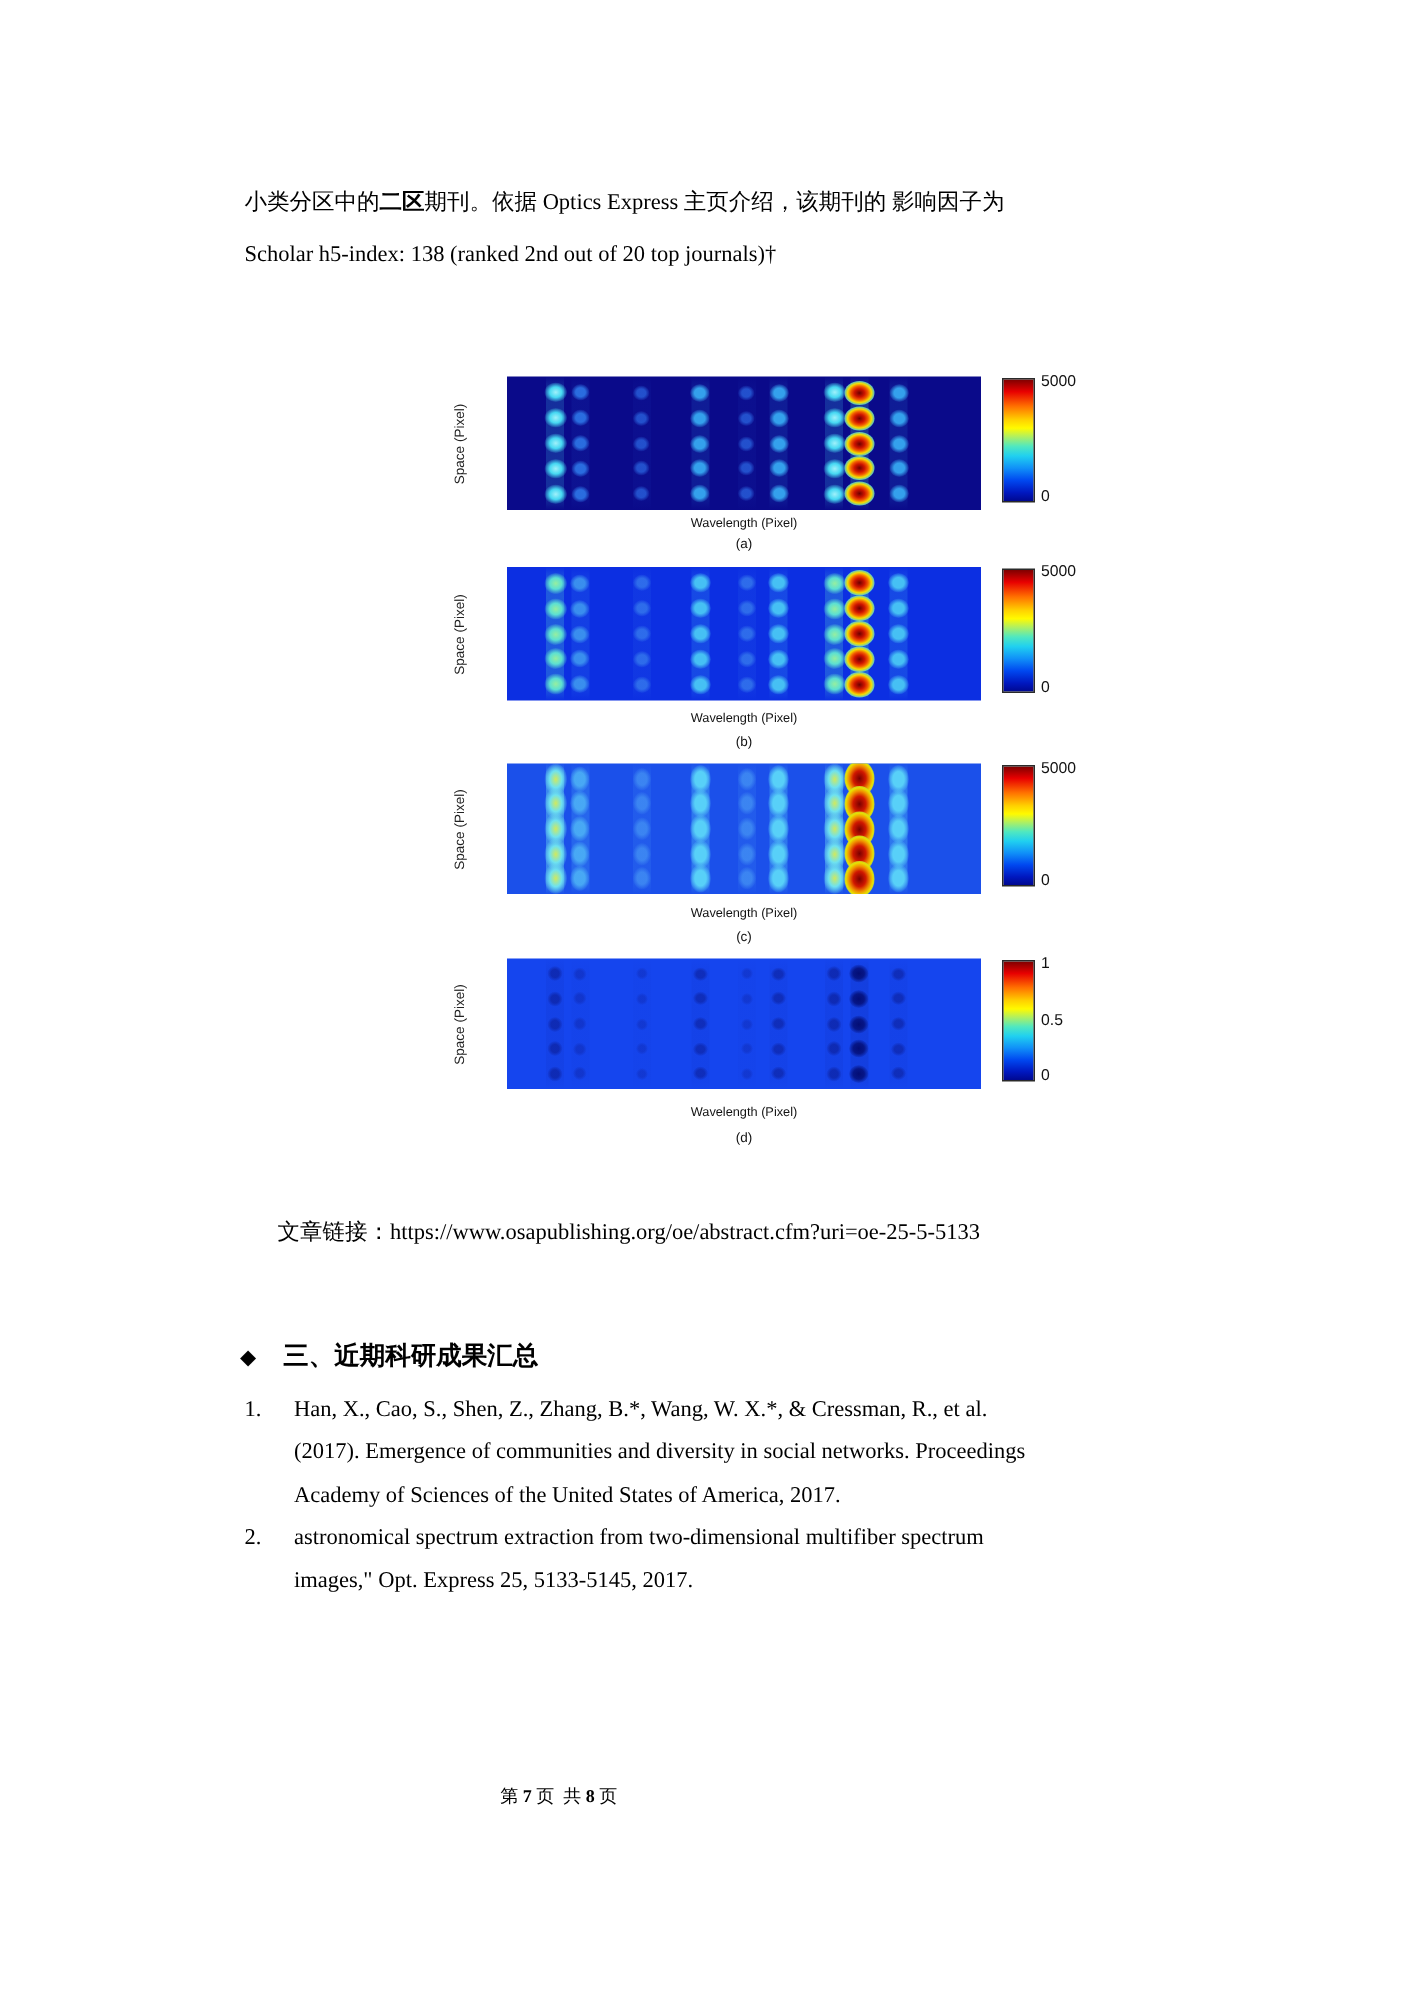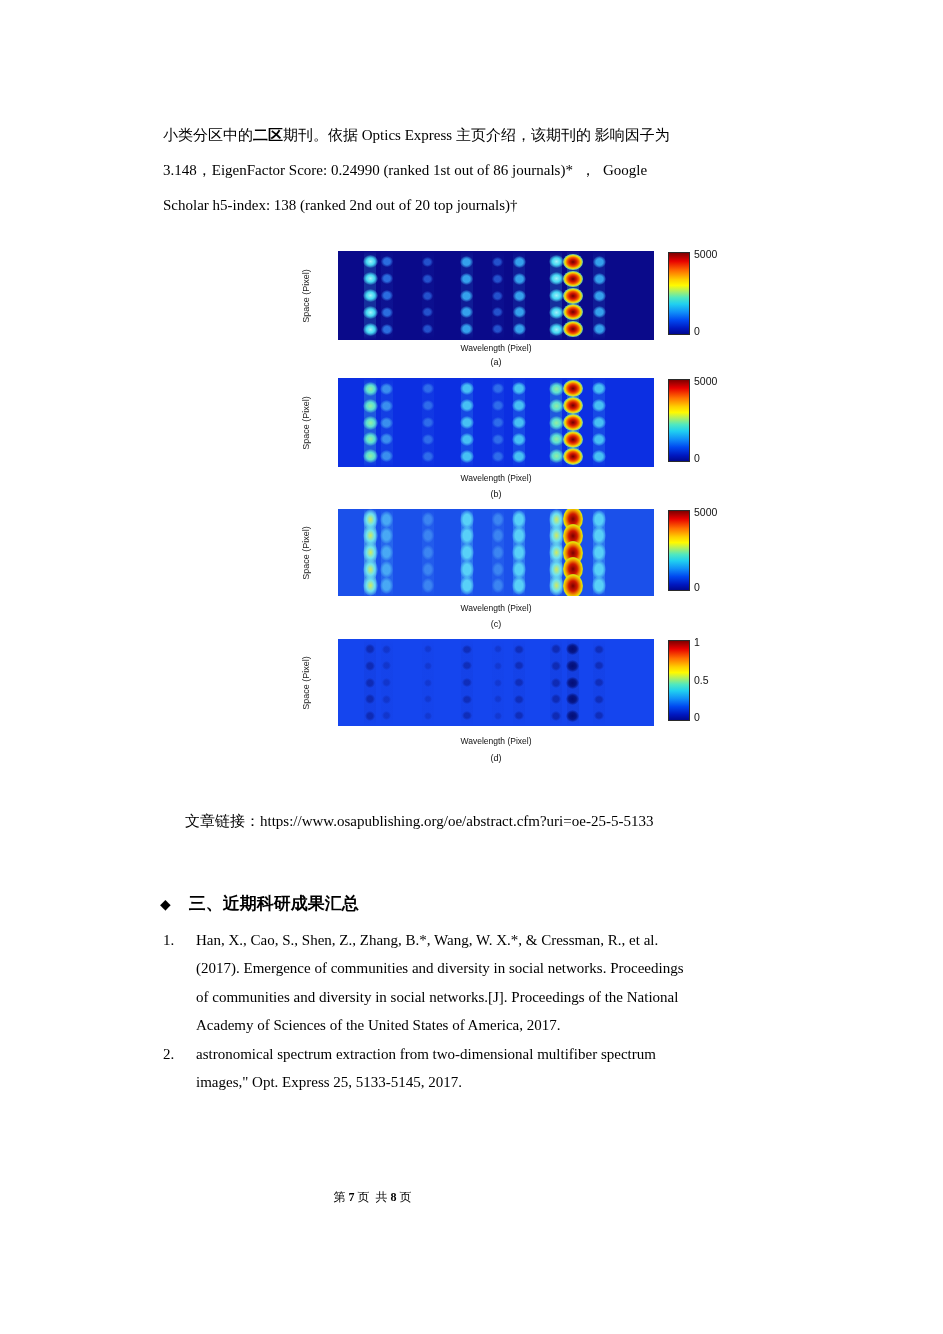--- a/index.html
+++ b/index.html
@@ -39,21 +39,20 @@
   .ref-line{line-height:28.4px;white-space:pre;}
   
   .footer{left:0;top:1189px;width:745px;text-align:center;font-size:12px;white-space:pre;}
   .footer b{font-weight:bold;}
 </style>
 </head>
 <body>
 
 <div class="abs intro">
   <div class="line"><span>小类分区中的</span><b>二区</b><span>期刊。依据 Optics Express 主页介绍，该期刊的 影响因子为</span></div>
-  <div class="line">3.148，EigenFactor Score: 0.24990 (ranked 1st out of 86 journals)*  ，  Google</div>
   <div class="line">Scholar h5-index: 138 (ranked 2nd out of 20 top journals)†</div>
 </div>
 
 <div class="abs" id="figure-block">
     <div class="ylab" style="left: 306px; top: 295.5px;">Space (Pixel)</div>
     <div class="plot" style="left: 338px; top: 251px; width: 316px; height: 89px; background: rgb(10, 10, 138);">
       <div class="stripe" style="left: 26.232px; top: 0px; width: 12px; height: 89px; background: linear-gradient(rgba(70, 216, 242, 0) 0%, rgba(70, 216, 242, 0.18) 10%, rgba(70, 216, 242, 0.18) 90%, rgba(70, 216, 242, 0) 100%);"></div>
       <div class="spot" style="width: 15px; height: 13px; left: 24.732px; top: 4.18px; background: radial-gradient(rgb(160, 240, 250) 0%, rgb(70, 216, 242) 38%, rgba(70, 216, 242, 0) 74%); opacity: 1;"></div>
       <div class="spot" style="width: 15px; height: 13px; left: 24.732px; top: 21.09px; background: radial-gradient(rgb(160, 240, 250) 0%, rgb(70, 216, 242) 38%, rgba(70, 216, 242, 0) 74%); opacity: 1;"></div>
       <div class="spot" style="width: 15px; height: 13px; left: 24.732px; top: 38px; background: radial-gradient(rgb(160, 240, 250) 0%, rgb(70, 216, 242) 38%, rgba(70, 216, 242, 0) 74%); opacity: 1;"></div>
@@ -305,21 +304,20 @@
 <div class="abs linkline"><span>文章链接：</span><span>https://www.osapublishing.org/oe/abstract.cfm?uri=oe-25-5-5133</span></div>
 
 <div class="abs heading"><span class="bullet">◆</span><span>三、近期科研成果汇总</span></div>
 
 <div class="abs refs" id="refs">
     <div class="ref-item">
       <div class="ref-num">1.</div>
       <div class="ref-body">
         <div class="ref-line">Han, X., Cao, S., Shen, Z., Zhang, B.*, Wang, W. X.*, &amp; Cressman, R., et al.</div>
         <div class="ref-line">(2017). Emergence of communities and diversity in social networks. Proceedings</div>
-        <div class="ref-line">of communities and diversity in social networks.[J]. Proceedings of the National</div>
         <div class="ref-line">Academy of Sciences of the United States of America, 2017.</div>
       </div>
     </div>
     <div class="ref-item">
       <div class="ref-num">2.</div>
       <div class="ref-body">
         <div class="ref-line">astronomical spectrum extraction from two-dimensional multifiber spectrum</div>
         <div class="ref-line">images," Opt. Express 25, 5133-5145, 2017.</div>
       </div>
     </div>

